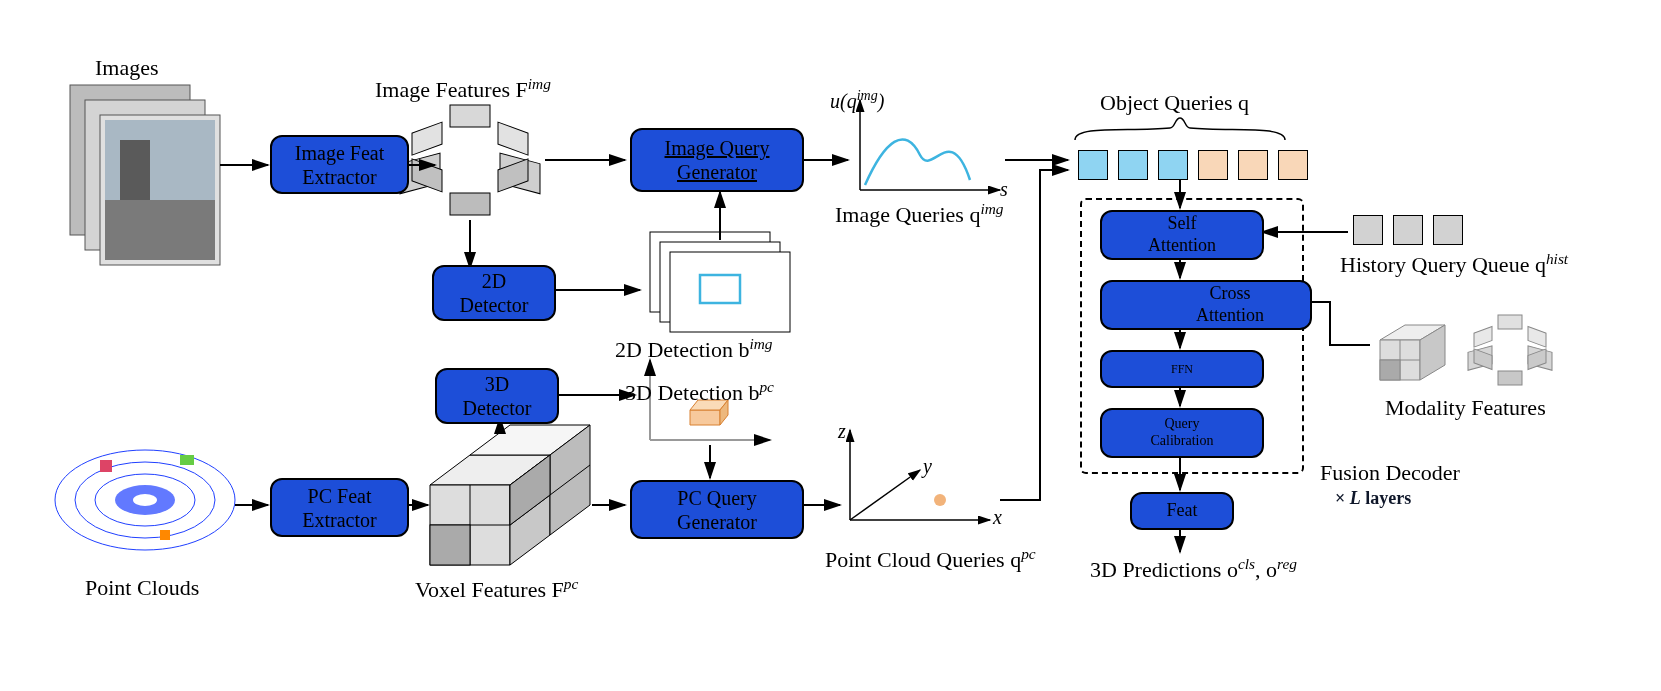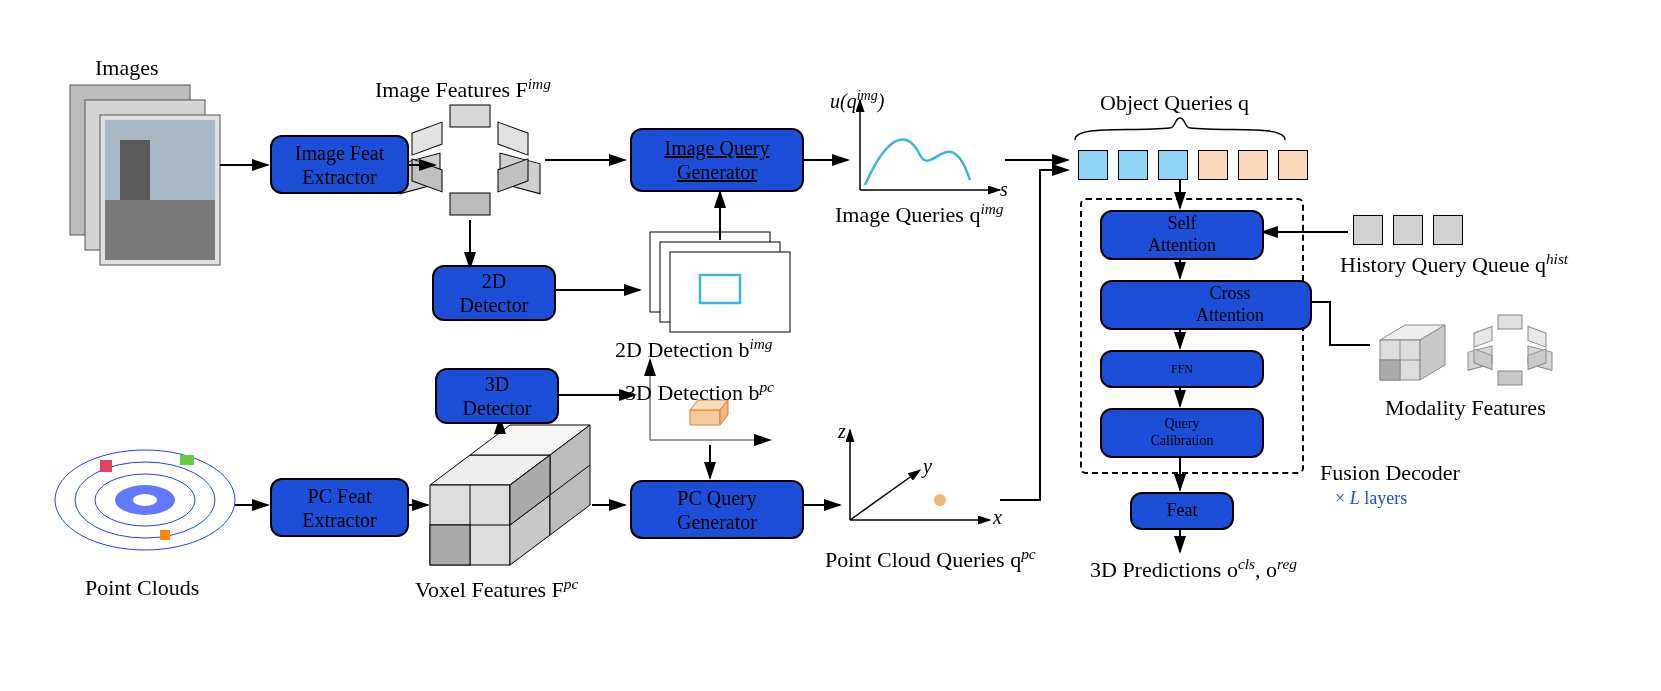--- a/index.html
+++ b/index.html
@@ -40,21 +40,21 @@
   .query-sq {
     width: 28px;
     height: 28px;
     border: 1.5px solid #000;
     display: inline-block;
     margin: 0 3px;
   }
   .c-blue { background: #8fd4f2; }
   .c-peach { background: #f9d7b8; }
   .c-gray { background: #d2d2d2; }
-  .gray-text { color: #1d4ed8; font-size: 18px;}
+  .gray-text { color: #0f172a; font-size: 18px; font-weight: bold;}
   svg { position: absolute; left: 0; top: 0; overflow: visible; }
 </style>
 </head>
 <body>
 
 <svg width="1661" height="691">
   <defs>
     <marker id="ah" markerWidth="10" markerHeight="10" refX="8" refY="3" orient="auto">
       <path d="M0,0 L9,3 L0,6 Z" class="arrow-head"></path>
     </marker>

